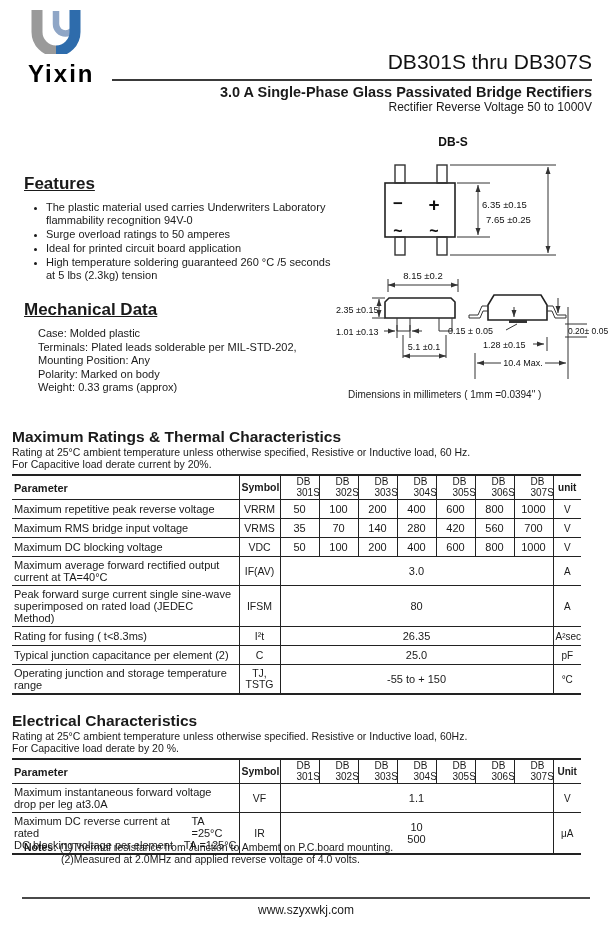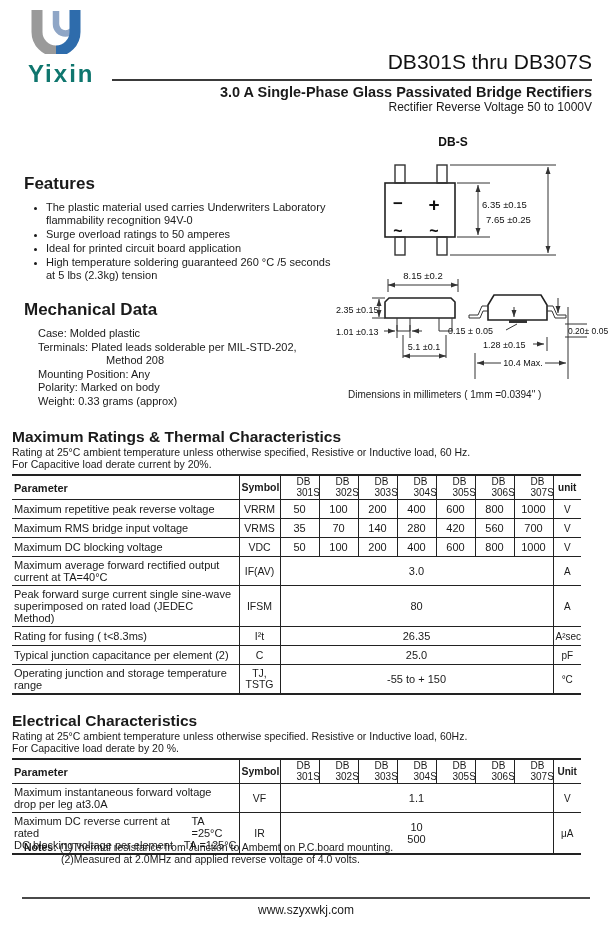--- a/index.html
+++ b/index.html
@@ -1,30 +1,30 @@
 <!DOCTYPE html>
 <html><head>
 <meta charset="utf-8">
 <style>
   html,body{margin:0;padding:0;background:#fff;}
   .page{position:relative;width:612px;height:928px;background:#fff;overflow:hidden;
         font-family:"Liberation Sans",sans-serif;color:#1a1a1a;}
 
   
   .logo{position:absolute;left:28px;top:8px;width:90px;}
-  .logo-word{font-weight:bold;font-size:24px;letter-spacing:2px;color:#0f766e;margin-top:2px;}
+  .logo-word{font-weight:bold;font-size:24px;letter-spacing:2px;color:#000000;margin-top:2px;}
   .title-block{position:absolute;left:100px;top:50px;width:492px;text-align:right;}
   .title{font-size:21px;font-weight:normal;color:#111;line-height:24px;}
   .title-rule{height:2px;background:#3a3a3a;margin:5px 0 3px 12px;}
   .subtitle{font-size:14.5px;font-weight:bold;line-height:16px;}
   .voltline{font-size:12px;line-height:14px;}
 
   
   .features{position:absolute;left:24px;top:174px;width:312px;}
-  .features h2,.mech h2{font-size:17px;font-weight:bold;margin:0 0 7px 0;}
+  .features h2,.mech h2{font-size:17px;font-weight:bold;margin:0 0 7px 0;text-decoration:underline;}
   .features ul{margin:0;padding-left:22px;}
   .features li{font-size:11px;line-height:13px;margin-bottom:1px;}
   .features li::marker{font-size:9px;}
   .mech{position:absolute;left:24px;top:300px;width:325px;}
   .mech .ln{font-size:11px;line-height:13.5px;padding-left:14px;}
   .mech .ln.indent{padding-left:82px;}
 
   
   .pkg-front{position:absolute;left:340px;top:130px;}
   .pkg-side{position:absolute;left:336px;top:265px;}
@@ -119,21 +119,20 @@
       <li>Surge overload ratings to 50 amperes</li>
       <li>Ideal for printed circuit board application</li>
       <li>High temperature soldering guaranteed 260 °C /5 seconds at 5 lbs (2.3kg) tension</li>
     </ul>
   </div>
 
   <div class="mech">
     <h2>Mechanical Data</h2>
     <div class="ln">Case: Molded plastic</div>
     <div class="ln">Terminals: Plated leads solderable per MIL-STD-202,</div>
-    <div class="ln indent">Method 208</div>
     <div class="ln">Mounting Position: Any</div>
     <div class="ln">Polarity: Marked on body</div>
     <div class="ln">Weight: 0.33 grams (approx)</div>
   </div>
 
   <svg class="pkg-side" width="276" height="140" viewBox="0 0 276 140">
     <defs>
       <marker id="svE" markerWidth="8" markerHeight="8" refX="7" refY="3" orient="auto">
           <path d="M0,0.5 L7,3 L0,5.5 z" style="fill:#333;stroke:none;"></path>
         </marker>

